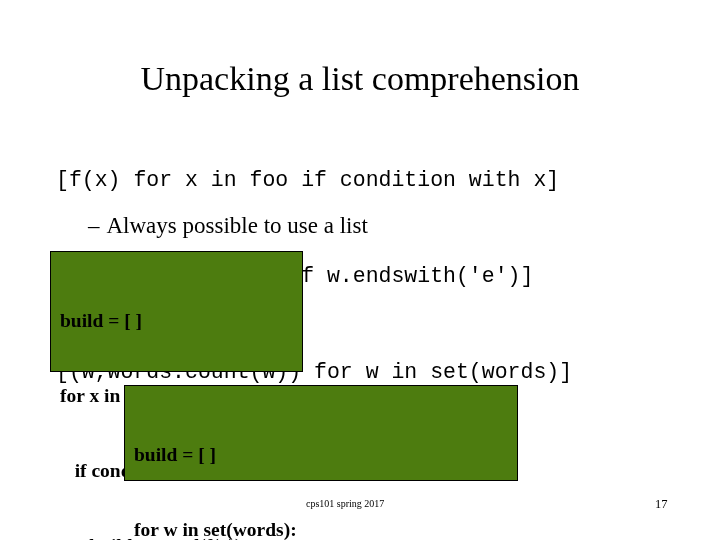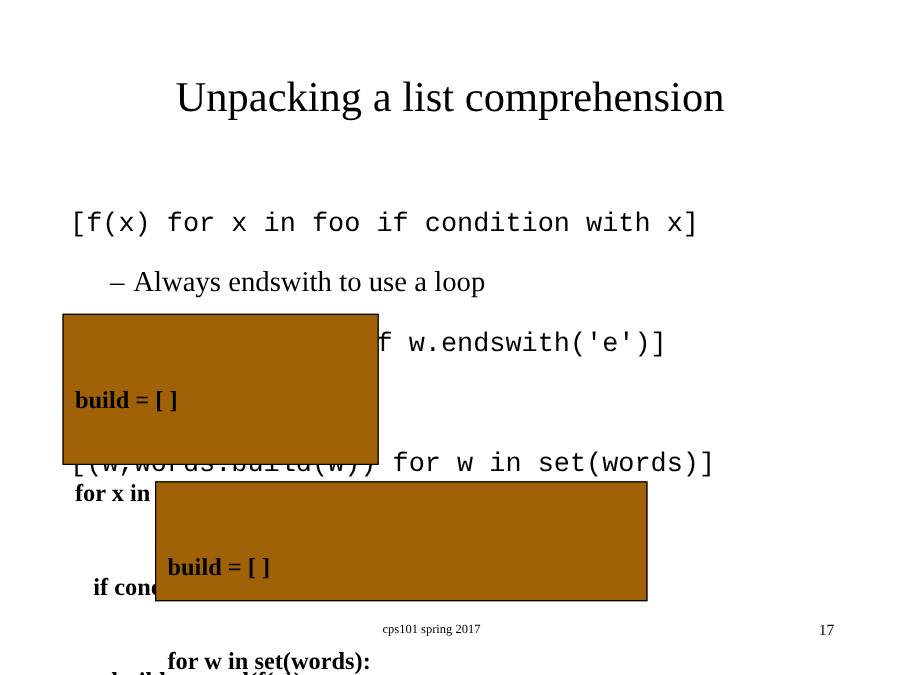--- a/index.html
+++ b/index.html
@@ -61,21 +61,21 @@
   #bullet-dash {
     display: inline-block;
     margin-right: 7px;
   }
 
   
   .code-box {
     position: absolute;
     box-sizing: border-box;
     border: 1px solid #000000;
-    background: #a16207;
+    background: #4d7c0f;
     font-family: "Liberation Serif", "DejaVu Serif", serif;
     font-weight: bold;
     font-size: 19.5px;
     line-height: 25px;
     padding: 6px 8px 20px 9px;
     white-space: pre;
   }
   #code-box-1 {
     left: 50px;
     top: 251px;
@@ -116,25 +116,25 @@
 </head>
 <body>
 
 <div id="slide">
 
   <h1 id="slide-title">Unpacking a list comprehension</h1>
 
   <div id="code-list">
     <span class="code-line">[f(x) for x in foo if condition with x]</span>
     <span class="code-line">[w for w in words if w.endswith('e')]</span>
-    <span class="code-line">[(w,words.build(w)) for w in set(words)]</span>
+    <span class="code-line">[(w,words.count(w)) for w in set(words)]</span>
   </div>
 
   <div id="bullet-row">
-    <span id="bullet-dash">–</span><span>Always endswith to use a loop</span>
+    <span id="bullet-dash">–</span><span>Always possible to use a list</span>
   </div>
 
   <div id="code-box-1" class="code-box">
     <span class="box-line">build = [ ]</span>
     <span class="box-line">for x in foo:</span>
     <span class="box-line">   if condition with x:</span>
     <span class="box-line">      build.append(f(x))</span>
   </div>
 
   <div id="code-box-2" class="code-box">

